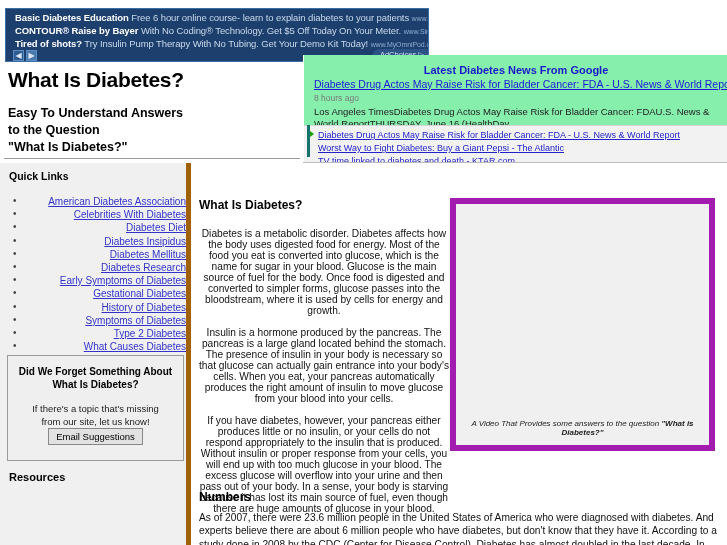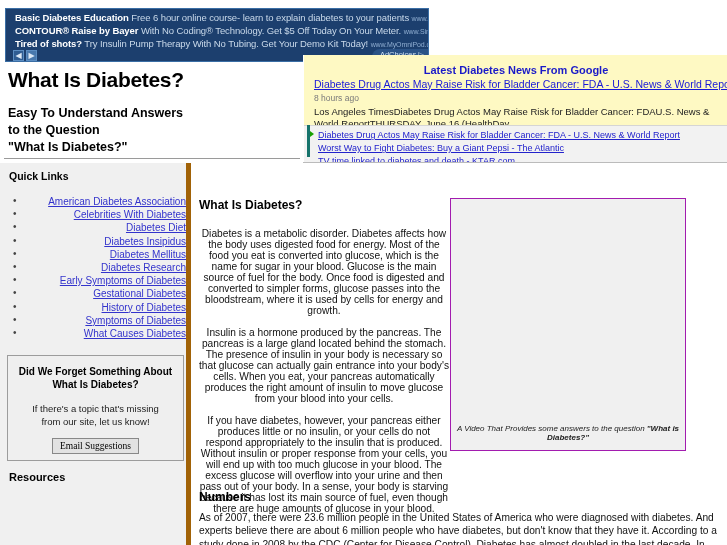--- a/index.html
+++ b/index.html
@@ -117,21 +117,21 @@
     background: #9a9a9a;
   }
 
   
   #news-panel {
     position: absolute;
     left: 303px;
     top: 55px;
     width: 424px;
     height: 108px;
-    background: #fef9c3;
+    background: #86efac;
     border-left: 1px solid #ffffff;
     box-sizing: border-box;
   }
   #news-leftbar {
     position: absolute;
     left: 303px;
     top: 58px;
     width: 3px;
     height: 104px;
     background: #9ab7d4;
@@ -278,22 +278,21 @@
     line-height: 13px;
     margin: 9px 10px 0 10px;
   }
   #suggest-text {
     font-size: 9.5px;
     line-height: 13px;
     margin: 11px 10px 0 10px;
     color: #222;
   }
   #suggest-button {
-    margin-top: 10px;
-    font-family: Liberation Serif, serif;
+    font-family: Liberation Sans, sans-serif;
     font-size: 9.5px;
     padding: 2px 7px;
     background: #e2e2e2;
     border: 1px solid #888888;
     cursor: pointer;
   }
   #resources-heading {
     position: absolute;
     left: 9px;
     top: 308px;
@@ -330,24 +329,24 @@
     line-height: 11px;
     text-align: center;
     color: #111111;
   }
 
   
   #video-box {
     position: absolute;
     left: 258px;
     top: 35px;
-    width: 236px;
+    width: 265px;
     height: 253px;
     background: #f0f0f0;
-    border: 1px solid #a21caf;
+    border: 6px solid #a21caf;
     box-sizing: border-box;
   }
   #video-caption {
     position: absolute;
     left: 0;
     right: 0;
     bottom: 8px;
     text-align: center;
     font-size: 8px;
     font-style: italic;
@@ -445,20 +444,21 @@
     <li><a>American Diabetes Association</a></li>
     <li><a>Celebrities With Diabetes</a></li>
     <li><a>Diabetes Diet</a></li>
     <li><a>Diabetes Insipidus</a></li>
     <li><a>Diabetes Mellitus</a></li>
     <li><a>Diabetes Research</a></li>
     <li><a>Early Symptoms of Diabetes</a></li>
     <li><a>Gestational Diabetes</a></li>
     <li><a>History of Diabetes</a></li>
     <li><a>Symptoms of Diabetes</a></li>
+    <li><a>Type 2 Diabetes</a></li>
     <li><a>What Causes Diabetes</a></li>
   </ul>
 
   <div id="suggest-box">
     <div id="suggest-title">Did We Forget Something About What Is Diabetes?</div>
     <div id="suggest-text">
       <div>If there's a topic that's missing</div>
       <div>from our site, let us know!</div>
     </div>
     <button id="suggest-button">Email Suggestions</button>

